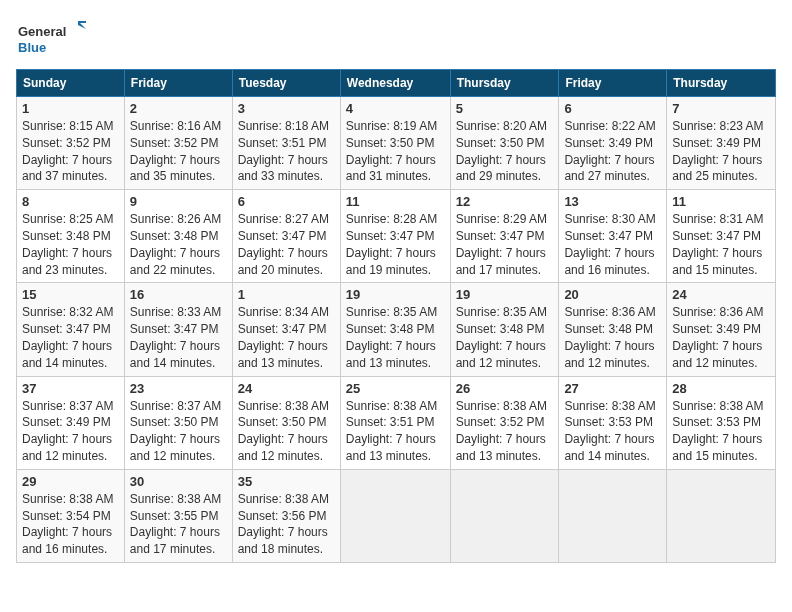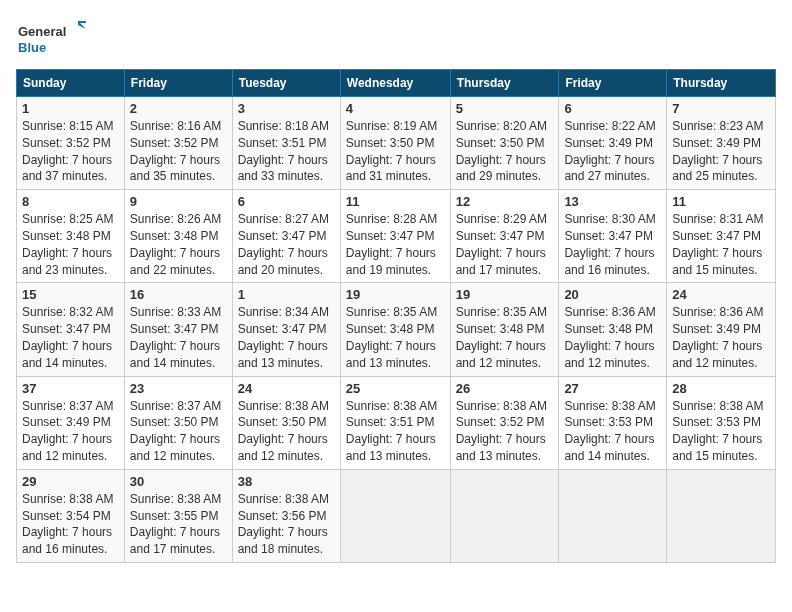--- a/index.html
+++ b/index.html
@@ -233,21 +233,21 @@
       <tr>
         <td>
           <span class="day-num">29</span>
           <div class="day-info">Sunrise: 8:38 AM<br>Sunset: 3:54 PM<br>Daylight: 7 hours and 16 minutes.</div>
         </td>
         <td>
           <span class="day-num">30</span>
           <div class="day-info">Sunrise: 8:38 AM<br>Sunset: 3:55 PM<br>Daylight: 7 hours and 17 minutes.</div>
         </td>
         <td>
-          <span class="day-num">38</span>
+          <span class="day-num">35</span>
           <div class="day-info">Sunrise: 8:38 AM<br>Sunset: 3:56 PM<br>Daylight: 7 hours and 18 minutes.</div>
         </td>
         <td class="empty-cell"></td>
         <td class="empty-cell"></td>
         <td class="empty-cell"></td>
         <td class="empty-cell"></td>
       </tr>
     </tbody>
 </table>
 

